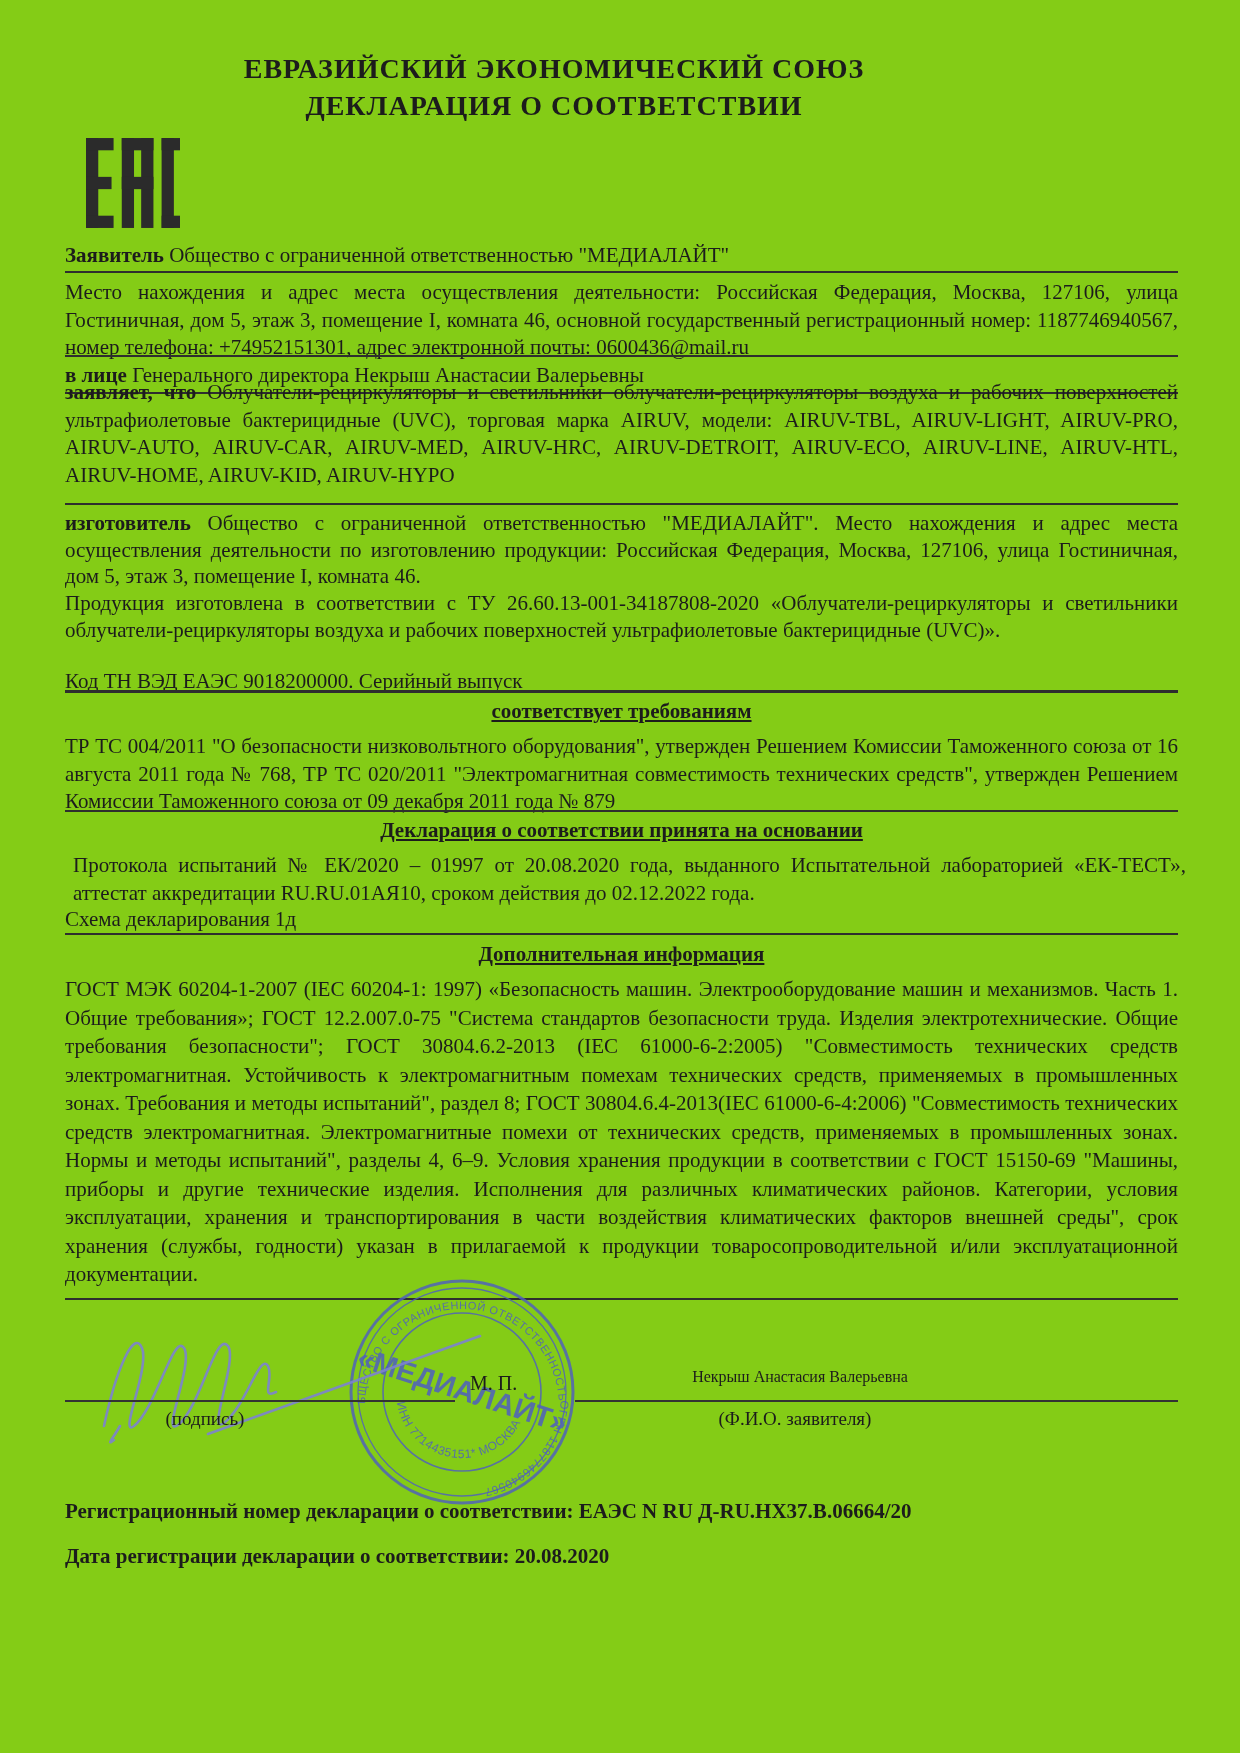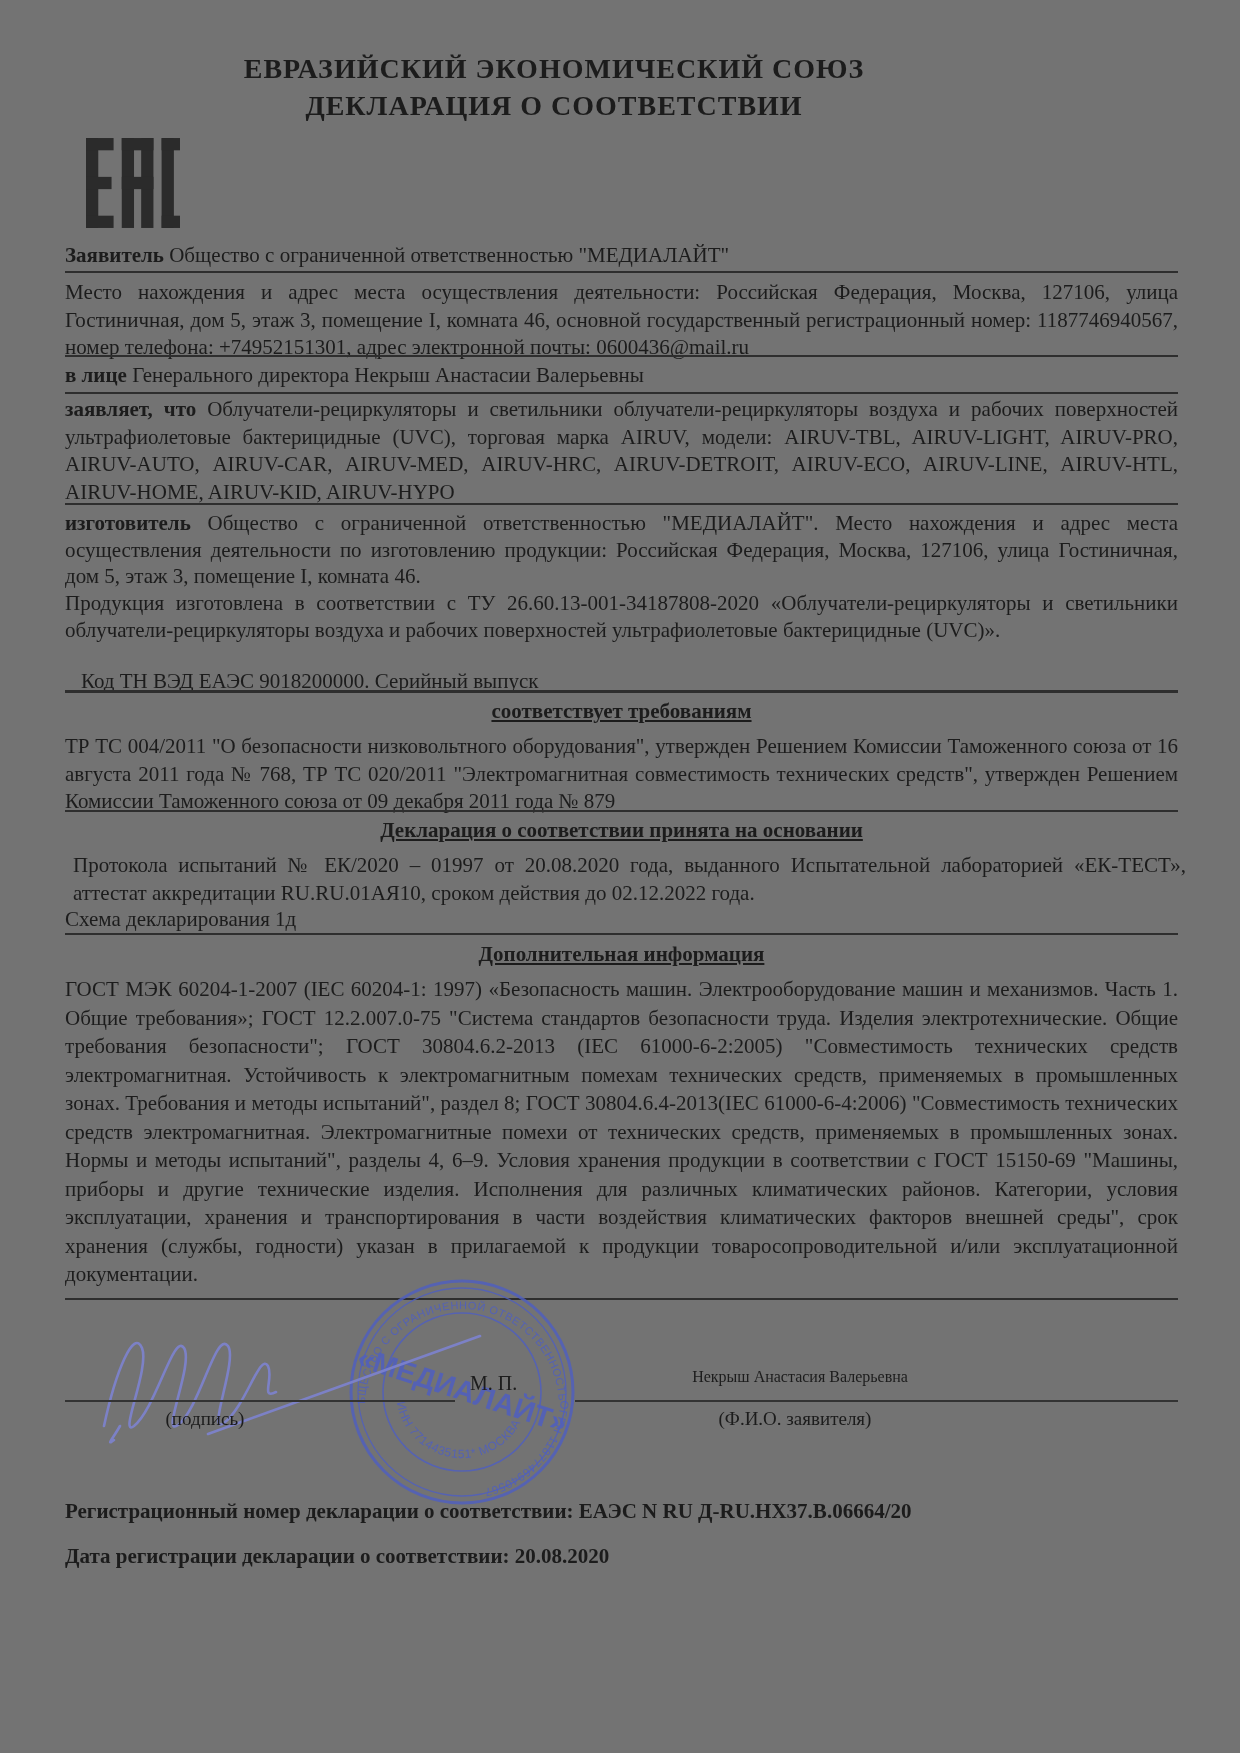--- a/index.html
+++ b/index.html
@@ -1,19 +1,19 @@
 <!DOCTYPE html>
 <html><head>
 <meta charset="utf-8">
 <style>
   html,body{margin:0;padding:0;background:#ffffff;}
   .page{
     position:relative;
     width:1240px;height:1753px;
-    background:#737373;
+    background:#84cc16;
     font-family:"Liberation Serif","DejaVu Serif",serif;
     color:#1c1c1c;
     overflow:hidden;
   }
   .abs{position:absolute;}
   .titles{left:0;top:50px;width:1108px;text-align:center;font-weight:bold;
           font-size:28px;letter-spacing:1px;line-height:37px;}
   .para{left:65px;width:1113px;font-size:21px;line-height:27.5px;text-align:justify;}
   .line-only{text-align:left;}
   .rule{left:65px;width:1113px;height:2px;background:#2e2e2e;}
@@ -61,30 +61,30 @@
   <div class="abs rule" style="top:271px;"></div>
 
   <div class="abs para" style="top:279px;">Место нахождения и адрес места осуществления деятельности: Российская Федерация, Москва, 127106, улица Гостиничная, дом 5, этаж 3, помещение I, комната 46, основной государственный регистрационный номер: 1187746940567, номер телефона: +74952151301, адрес электронной почты: 0600436@mail.ru</div>
   <div class="abs rule" style="top:355px;"></div>
 
   <div class="abs para line-only" style="top:362px;">
     <b>в лице</b><span> Генерального директора Некрыш Анастасии Валерьевны</span>
   </div>
   <div class="abs rule" style="top:392px;"></div>
 
-  <div class="abs para" style="top:396px;">
+  <div class="abs para" style="top:379px;">
     <b>заявляет, что</b><span> Облучатели-рециркуляторы и светильники облучатели-рециркуляторы воздуха и рабочих поверхностей ультрафиолетовые бактерицидные (UVC), торговая марка AIRUV, модели: AIRUV-TBL, AIRUV-LIGHT, AIRUV-PRO, AIRUV-AUTO, AIRUV-CAR, AIRUV-MED, AIRUV-HRC, AIRUV-DETROIT, AIRUV-ECO, AIRUV-LINE, AIRUV-HTL, AIRUV-HOME, AIRUV-KID, AIRUV-HYPO</span>
   </div>
   <div class="abs rule" style="top:503px;"></div>
 
   <div class="abs para" style="top:510px;line-height:26.5px;">
     <b>изготовитель</b><span> Общество с ограниченной ответственностью "МЕДИАЛАЙТ". Место нахождения и адрес места осуществления деятельности по изготовлению продукции: Российская Федерация, Москва, 127106, улица Гостиничная, дом 5, этаж 3, помещение I, комната 46.</span>
   </div>
   <div class="abs para" style="top:590px;line-height:26.5px;">Продукция изготовлена в соответствии с ТУ 26.60.13-001-34187808-2020 «Облучатели-рециркуляторы и светильники облучатели-рециркуляторы воздуха и рабочих поверхностей ультрафиолетовые бактерицидные (UVC)».</div>
-  <div class="abs para line-only" style="top:668px;margin-left:16px;">Код ТН ВЭД ЕАЭС 9018200000. Серийный выпуск</div>
+  <div class="abs para line-only" style="top:668px;">Код ТН ВЭД ЕАЭС 9018200000. Серийный выпуск</div>
   <div class="abs rule" style="top:690px;height:3px;"></div>
 
   <div class="abs para heading" style="top:698px;">соответствует требованиям</div>
   <div class="abs para" style="top:733px;">ТР ТС 004/2011 "О безопасности низковольтного оборудования", утвержден Решением Комиссии Таможенного союза от 16 августа 2011 года № 768, ТР ТС 020/2011 "Электромагнитная совместимость технических средств", утвержден Решением Комиссии Таможенного союза от 09 декабря 2011 года № 879</div>
   <div class="abs rule" style="top:810px;"></div>
 
   <div class="abs para heading" style="top:817px;">Декларация о соответствии принята на основании</div>
   <div class="abs para" style="top:852px;margin-left:8px;">Протокола испытаний № ЕК/2020 – 01997  от 20.08.2020 года, выданного Испытательной лабораторией «ЕК-ТЕСТ», аттестат аккредитации RU.RU.01АЯ10, сроком действия до 02.12.2022 года.</div>
   <div class="abs para line-only" style="top:906px;">Схема декларирования 1д</div>
   <div class="abs rule" style="top:933px;"></div>

